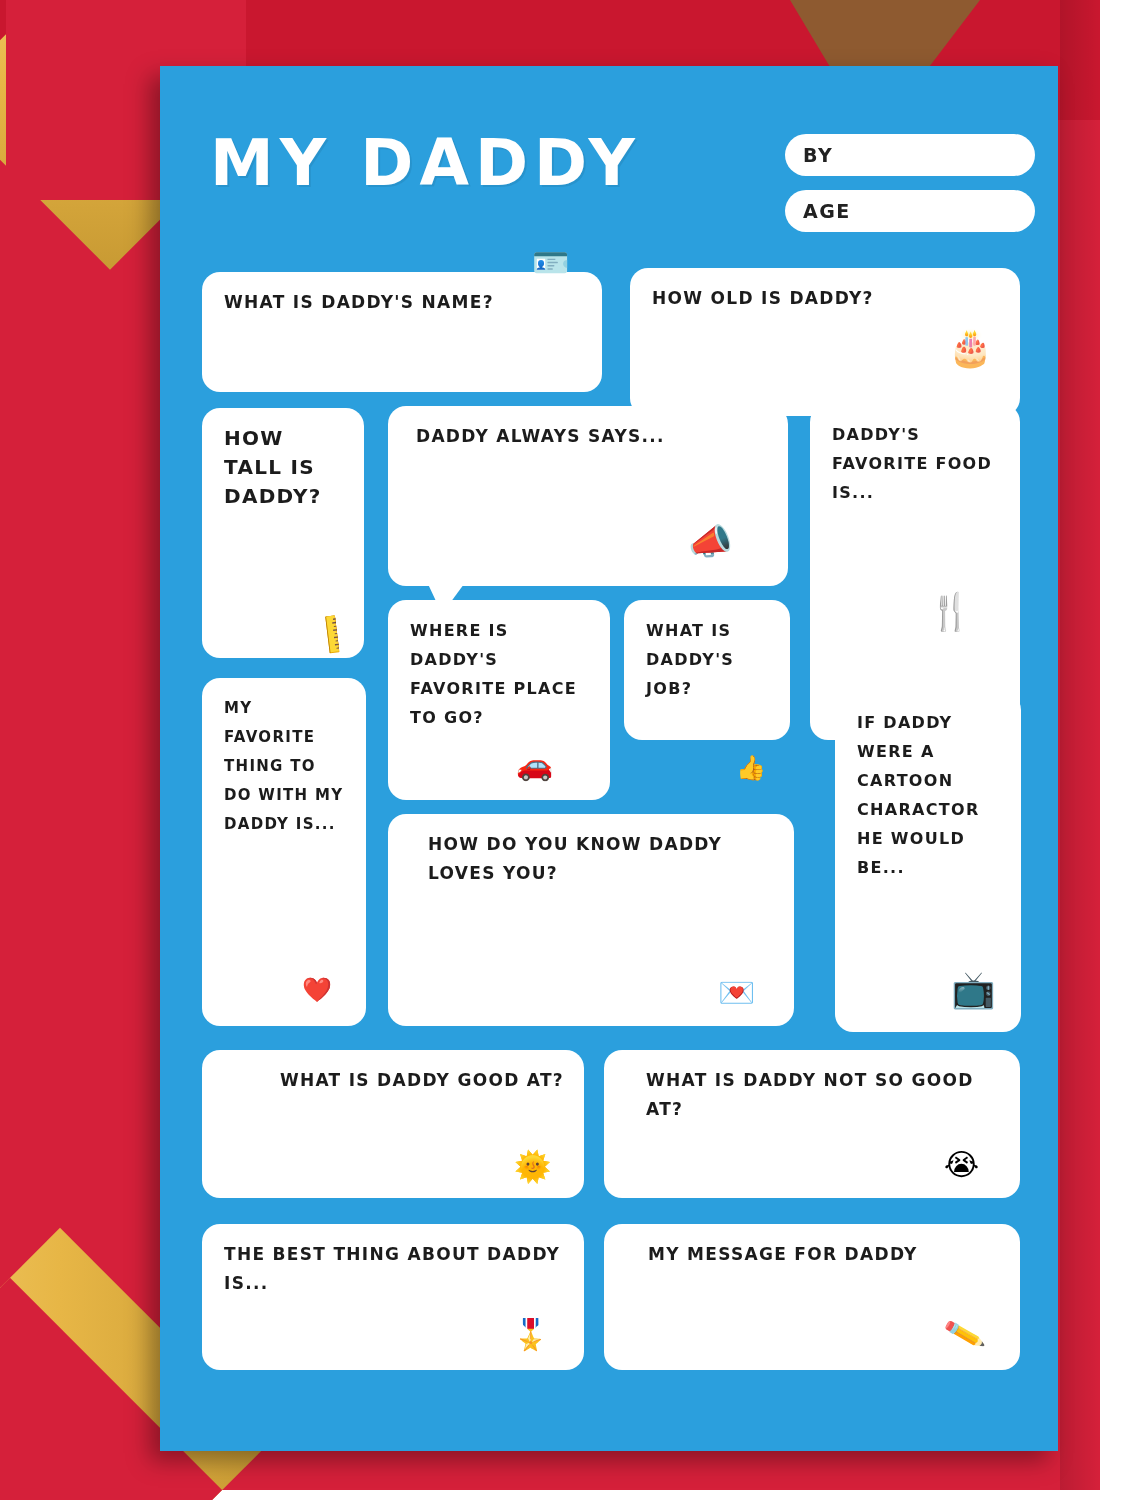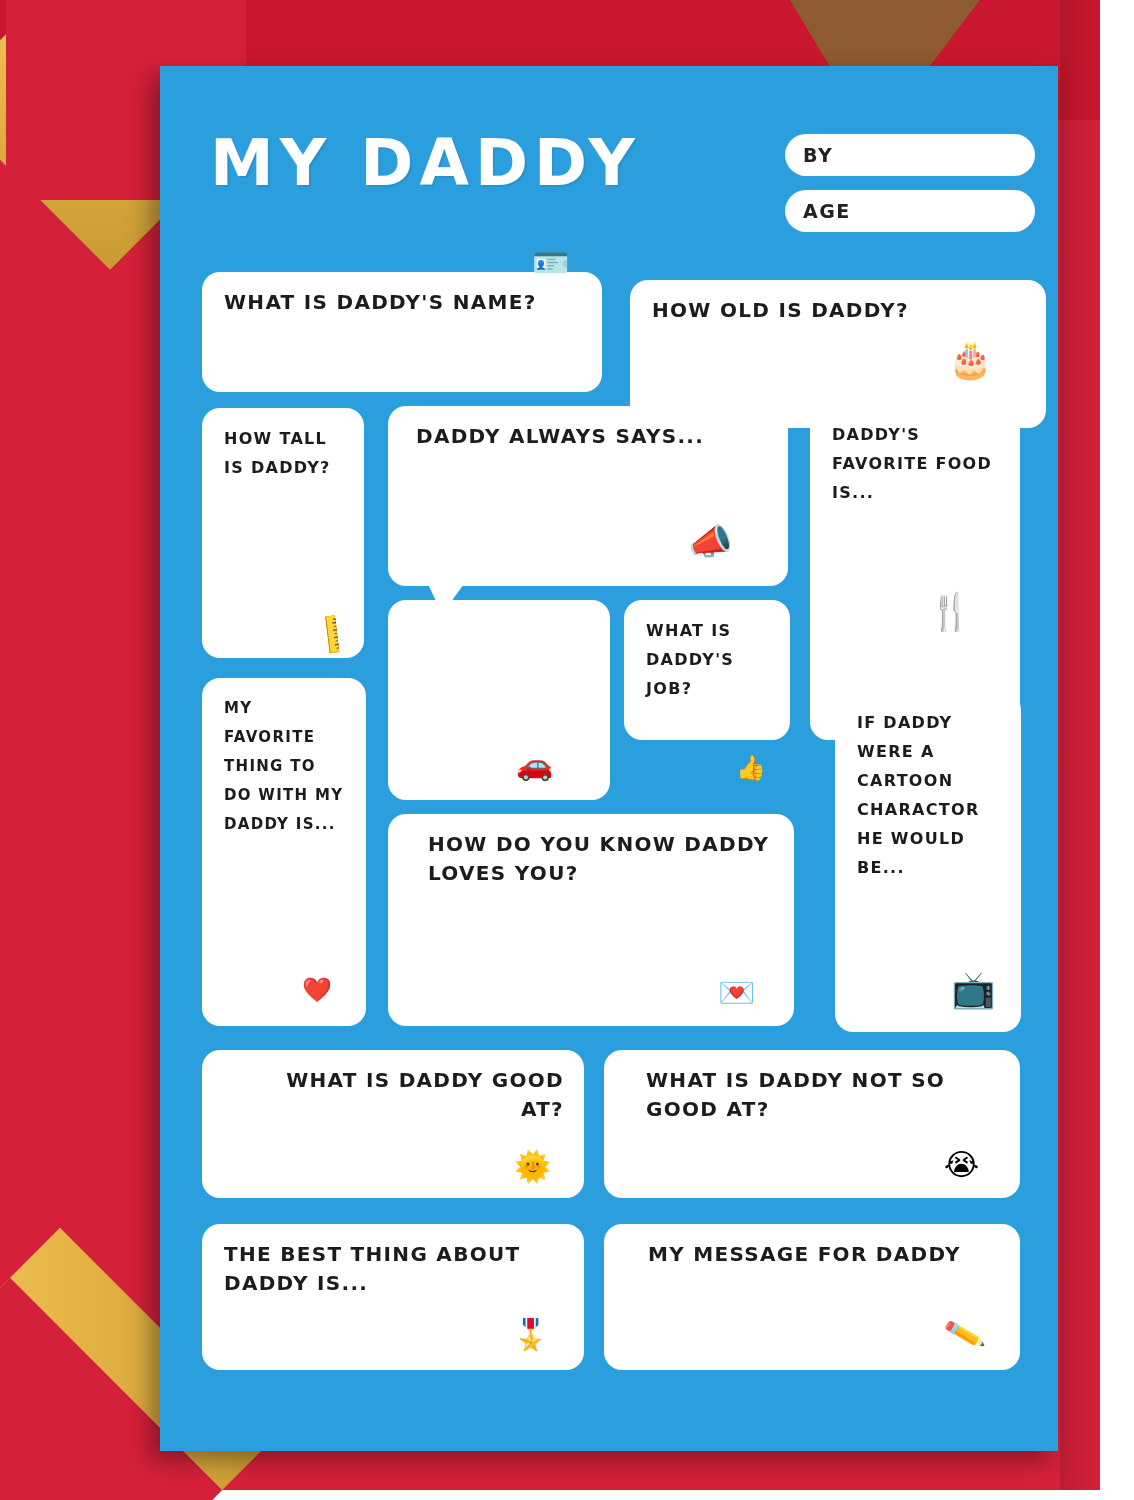--- a/index.html
+++ b/index.html
@@ -147,21 +147,21 @@
   .box {
     position: absolute;
     background: #ffffff;
     border-radius: 18px;
   }
   .box .q {
     position: absolute;
     left: 22px;
     top: 16px;
     right: 20px;
-    font-size: 20px;
+    font-size: 17px;
     font-weight: bold;
     letter-spacing: 1.3px;
     line-height: 29px;
     color: #1c1c1c;
     font-family: "DejaVu Sans", sans-serif;
   }
   .tail {
     position: absolute;
     width: 0;
     height: 0;
@@ -201,42 +201,43 @@
       <div class="hdr-field age">
         <span class="hdr-label">AGE</span>
       </div>
     </div>
 
     <div class="box" style="left:42px; top:206px; width:400px; height:120px;">
       <div class="q">WHAT IS DADDY'S NAME?</div>
       <span class="icon" style="left:330px; top:-24px;">🪪</span>
     </div>
 
-    <div class="box" style="left:470px; top:214px; width:390px; height:148px;padding-left:26px;">
+    <div class="box" style="left:470px; top:202px; width:390px; height:148px;">
       <div class="q">HOW OLD IS DADDY?</div>
       <span class="icon lg" style="left:318px; top:62px;">🎂</span>
     </div>
 
     <div class="box" style="left:42px; top:342px; width:162px; height:250px;">
-      <div class="q" style="font-size:16px;">HOW TALL IS DADDY?</div>
+      <div class="q" style="font-size:20px;">HOW TALL IS DADDY?</div>
       <span class="icon" style="left:112px; top:212px; transform:rotate(38deg);">📏</span>
     </div>
 
     <div class="box" style="left:228px; top:340px; width:400px; height:180px;">
       <div class="q" style="left:28px;">DADDY ALWAYS SAYS...</div>
       <span class="icon lg" style="left:300px; top:118px;">📣</span>
       <div class="tail" style="left:40px; top:178px; border-left:14px solid transparent; border-right:22px solid transparent; border-top:30px solid #ffffff;"></div>
     </div>
 
     <div class="box" style="left:650px; top:338px; width:210px; height:336px;">
       <div class="q" style="font-size:16px;">DADDY'S FAVORITE FOOD IS...</div>
       <span class="icon lg" style="left:118px; top:190px;">🍴</span>
     </div>
 
     <div class="box" style="left:228px; top:534px; width:222px; height:200px;">
+      <div class="q" style="font-size:16px;">WHERE IS DADDY'S FAVORITE PLACE TO GO?</div>
       <span class="icon" style="left:128px; top:150px;">🚗</span>
     </div>
 
     <div class="box" style="left:464px; top:534px; width:166px; height:140px;">
       <div class="q" style="font-size:16px;">WHAT IS DADDY'S JOB?</div>
       <span class="icon sm" style="left:112px; top:156px;">👍</span>
     </div>
 
     <div class="box" style="left:42px; top:612px; width:164px; height:348px;">
       <div class="q" style="font-size:15px;">MY FAVORITE THING TO DO WITH MY DADDY IS...</div>

